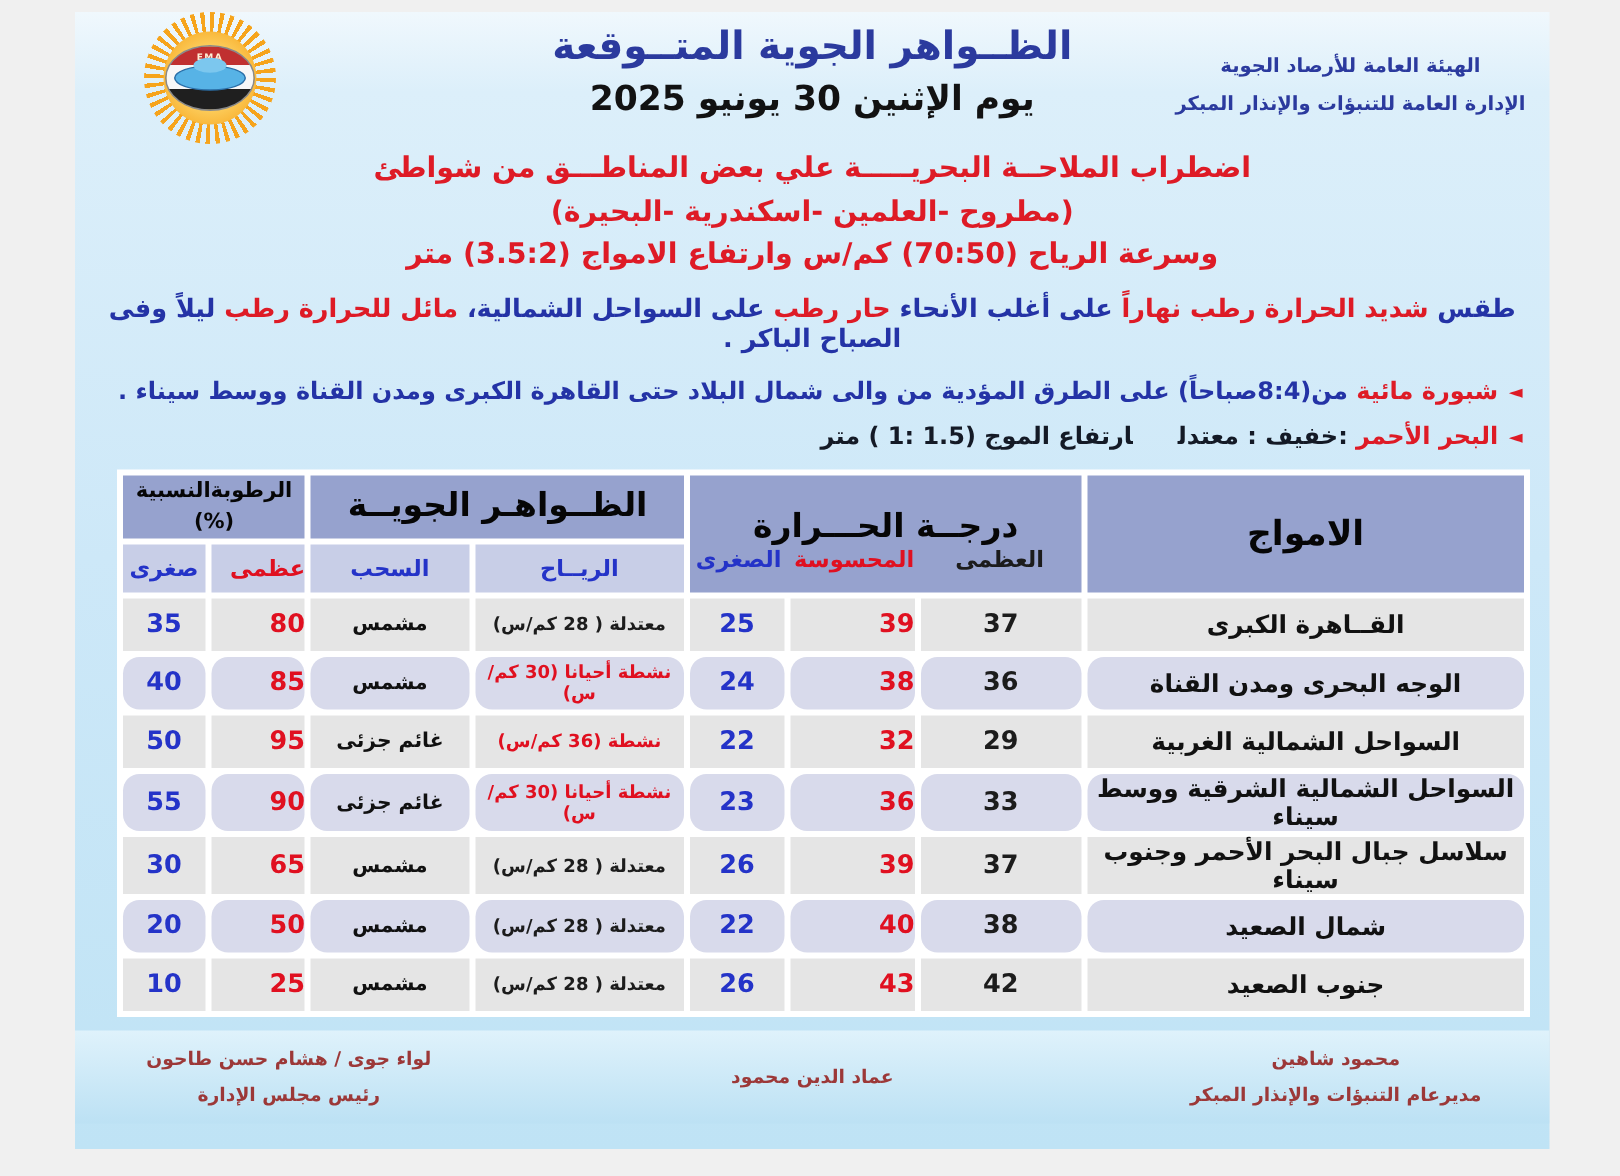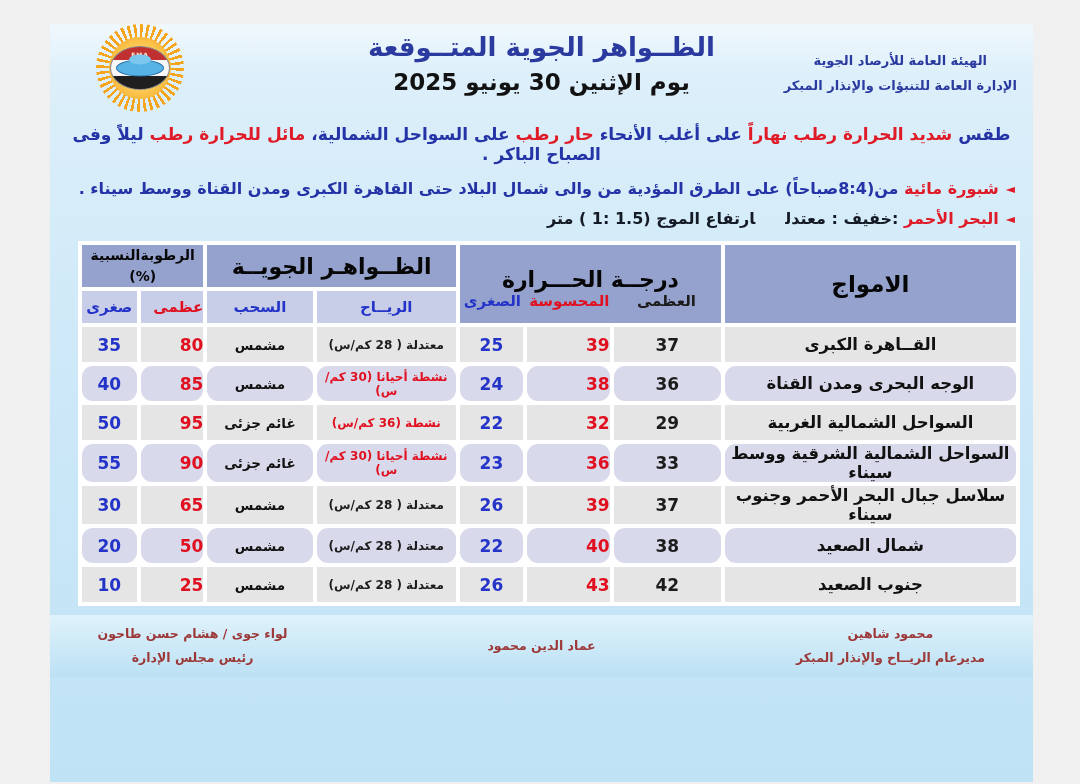--- a/index.html
+++ b/index.html
@@ -1,21 +1,21 @@
 <!DOCTYPE html>
 <html lang="ar" dir="rtl"><head>
 <meta charset="utf-8">
 <style>
   html,body{margin:0;padding:0;}
   body{
     width:1080px;height:784px;background:#F0F0F0;overflow:hidden;
     font-family:"DejaVu Sans",sans-serif;
   }
   .document{
-    position:absolute;left:50px;top:24px;width:983px;height:758px;
+    position:absolute;left:50px;top:8px;width:983px;height:758px;
     direction:rtl;overflow:hidden;
     background:linear-gradient(180deg,#F0F8FD 0%,#DCEFFA 7%,#CDE8F8 48%,#BFE3F5 100%);
   }
   
   .header{position:relative;height:88px;}
   .title-block{position:absolute;left:0;right:0;top:8px;text-align:center;}
   .main-title{font-size:26px;font-weight:bold;color:#2B3A9E;}
   .date-line{font-size:23px;font-weight:bold;color:#121212;margin-top:7px;}
   .authority{position:absolute;left:auto;right:16px;top:24px;text-align:center;
     color:#2B3A9E;font-weight:bold;font-size:13px;line-height:1.95;}
@@ -92,20 +92,25 @@
     <div class="title-block">
       <div class="main-title">الظــواهر الجوية المتــوقعة</div>
       <div class="date-line">يوم الإثنين 30 يونيو 2025</div>
     </div>
     <div class="authority">
       <div>الهيئة العامة للأرصاد الجوية</div>
       <div>الإدارة العامة للتنبؤات والإنذار المبكر</div>
     </div>
   </div>
 
+  <div class="warning">
+    <div>اضطراب الملاحــة البحريـــــة علي بعض المناطـــق من شواطئ</div>
+    <div>(مطروح -العلمين -اسكندرية -البحيرة)</div>
+    <div>وسرعة الرياح (70:50) كم/س  وارتفاع الامواج (3.5:2) متر</div>
+  </div>
 
   <div class="forecast">
     <span style="color: rgb(36, 51, 166);">طقس </span><span style="color: rgb(222, 27, 38);">شديد الحرارة رطب نهاراً </span><span style="color: rgb(36, 51, 166);">على أغلب الأنحاء </span><span style="color: rgb(222, 27, 38);">حار رطب </span><span style="color: rgb(36, 51, 166);">على السواحل الشمالية، </span><span style="color: rgb(222, 27, 38);">مائل للحرارة رطب </span><span style="color: rgb(36, 51, 166);">ليلاً وفى الصباح الباكر .</span>
   </div>
 
   <div class="bullets">
     <div class="bullet-line">
       <span class="tri">◄</span><span class="c-red" style="color:#DE1B26">شبورة مائية </span><span style="color:#2433A6">من(8:4صباحاً)  على الطرق المؤدية من والى شمال البلاد حتى القاهرة الكبرى  ومدن القناة ووسط سيناء .</span>
     </div>
     <div class="bullet-line">
@@ -221,21 +226,21 @@
       <td class="cloud-cell">مشمس</td>
       <td class="num c-red">25</td>
       <td class="num c-blue">10</td>
     </tr>
   </tbody>
     </table>
 
   <div class="footer">
     <div class="f-col f-right">
       <div>محمود شاهين</div>
-      <div>مديرعام الريــاح والإنذار المبكر</div>
+      <div>مديرعام التنبؤات والإنذار المبكر</div>
     </div>
     <div class="f-col f-center">
       <div>عماد الدين محمود</div>
     </div>
     <div class="f-col f-left">
       <div>لواء جوى / هشام حسن طاحون</div>
       <div>رئيس مجلس الإدارة</div>
     </div>
   </div>
 

